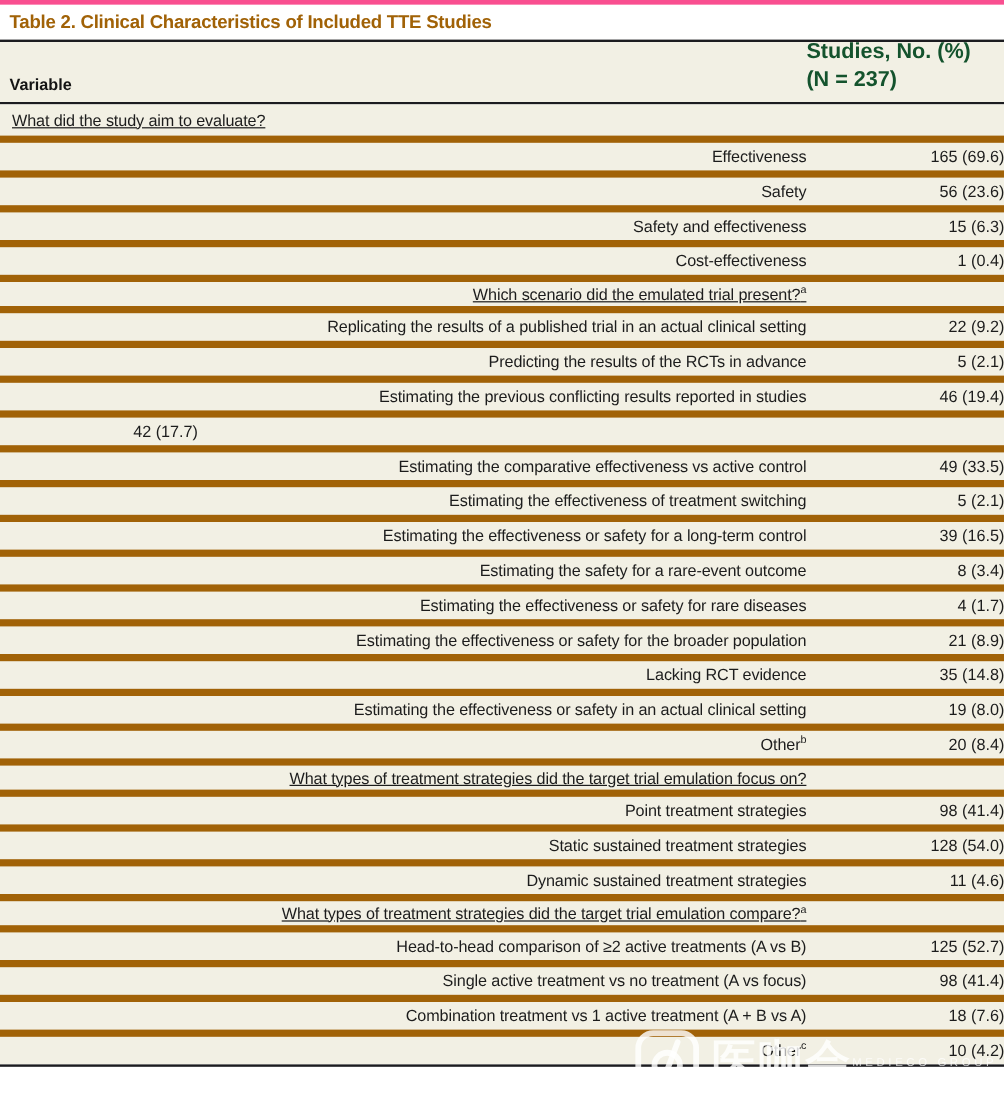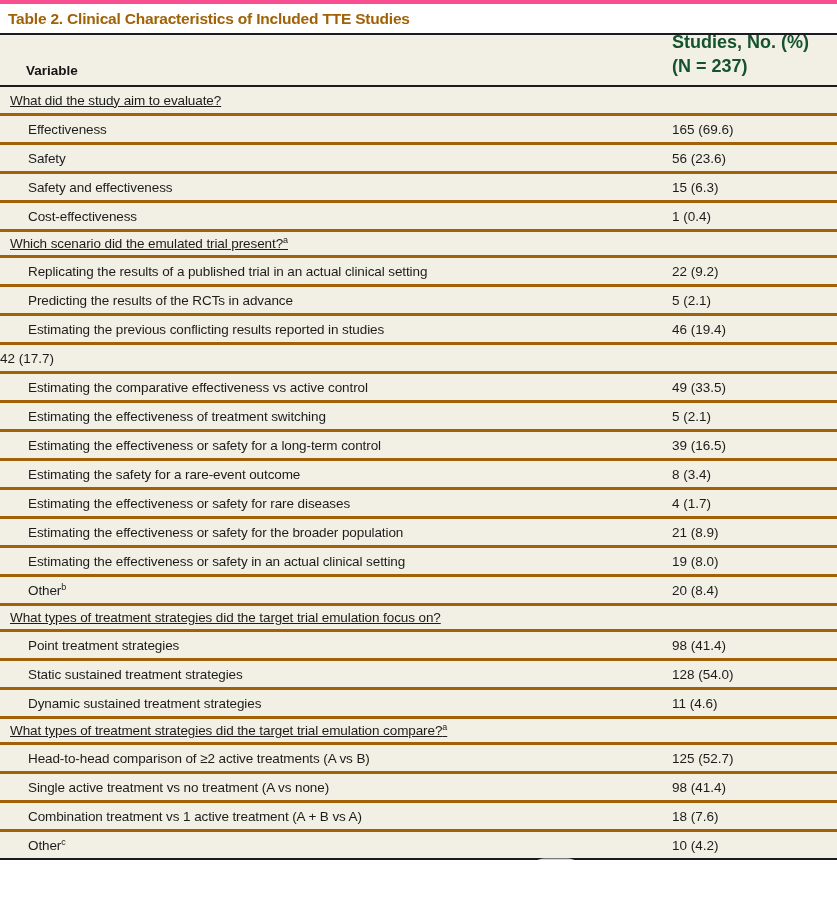--- a/index.html
+++ b/index.html
@@ -13,24 +13,24 @@
   }
   .accent-bar { height:4px; background:#f94f90; }
   .title-bar { height:29px; display:flex; align-items:center; padding-left:8px; background:#ffffff; }
   .title-bar .title { font-weight:bold; font-size:15.5px; letter-spacing:-0.2px; color:#a16207; }
   .rule { height:2px; background:#1c1c20; }
   .header-row {
     height:50px; background:#f2f0e4;
     display:flex; align-items:flex-end;
     box-sizing:border-box; padding-bottom:7px;
   }
-  .header-row .h-left { flex:1; padding-left:26px; font-weight:bold; font-size:13.5px; color:#141414; }
+  .header-row .h-left { flex:1; padding-left:8px; font-weight:bold; font-size:13.5px; color:#141414; }
   .header-row .h-right { width:165px; flex-shrink:0; font-weight:bold; font-size:18px; line-height:1.3; color:#14532d;margin-left:32px; }
   #tbody .row { display:flex; align-items:center; box-sizing:border-box; background:#f2f0e4; }
-  #tbody .row + .row { border-top:3px solid #a16207; }
+  #tbody .row + .row { border-top:6px solid #a16207;text-align:right; }
   .row.section { height:26px; background:#f4f2ea; }
   .row.data { height:29px; }
   .row .label { flex:1; font-size:13.5px; letter-spacing:-0.1px; }
   .row.section .label { padding-left:10px;text-decoration:underline; }
   .row.data .label { padding-left:28px; }
   .row .value { width:165px; flex-shrink:0; font-size:13.5px; }
   sup { font-size:9px; line-height:0; }
   .bottom-rule { height:2px; background:#1c1c20; }
   .watermark {
     position:absolute; right:6px; bottom:6px;
@@ -153,20 +153,26 @@
     <div class="value">4 (1.7)</div>
   </div>
     <div class="row data">
     <div class="label">
       <span>Estimating the effectiveness or safety for the broader population</span><sup></sup>
     </div>
     <div class="value">21 (8.9)</div>
   </div>
     <div class="row data">
     <div class="label">
+      <span>Lacking RCT evidence</span><sup></sup>
+    </div>
+    <div class="value">35 (14.8)</div>
+  </div>
+    <div class="row data">
+    <div class="label">
       <span>Estimating the effectiveness or safety in an actual clinical setting</span><sup></sup>
     </div>
     <div class="value">19 (8.0)</div>
   </div>
     <div class="row data">
     <div class="label">
       <span>Other</span><sup>b</sup>
     </div>
     <div class="value">20 (8.4)</div>
   </div>
@@ -201,21 +207,21 @@
     <div class="value"></div>
   </div>
     <div class="row data">
     <div class="label">
       <span>Head-to-head comparison of ≥2 active treatments (A vs B)</span><sup></sup>
     </div>
     <div class="value">125 (52.7)</div>
   </div>
     <div class="row data">
     <div class="label">
-      <span>Single active treatment vs no treatment (A vs none)</span><sup></sup>
+      <span>Single active treatment vs no treatment (A vs focus)</span><sup></sup>
     </div>
     <div class="value">98 (41.4)</div>
   </div>
     <div class="row data">
     <div class="label">
       <span>Combination treatment vs 1 active treatment (A + B vs A)</span><sup></sup>
     </div>
     <div class="value">18 (7.6)</div>
   </div>
     <div class="row data">

